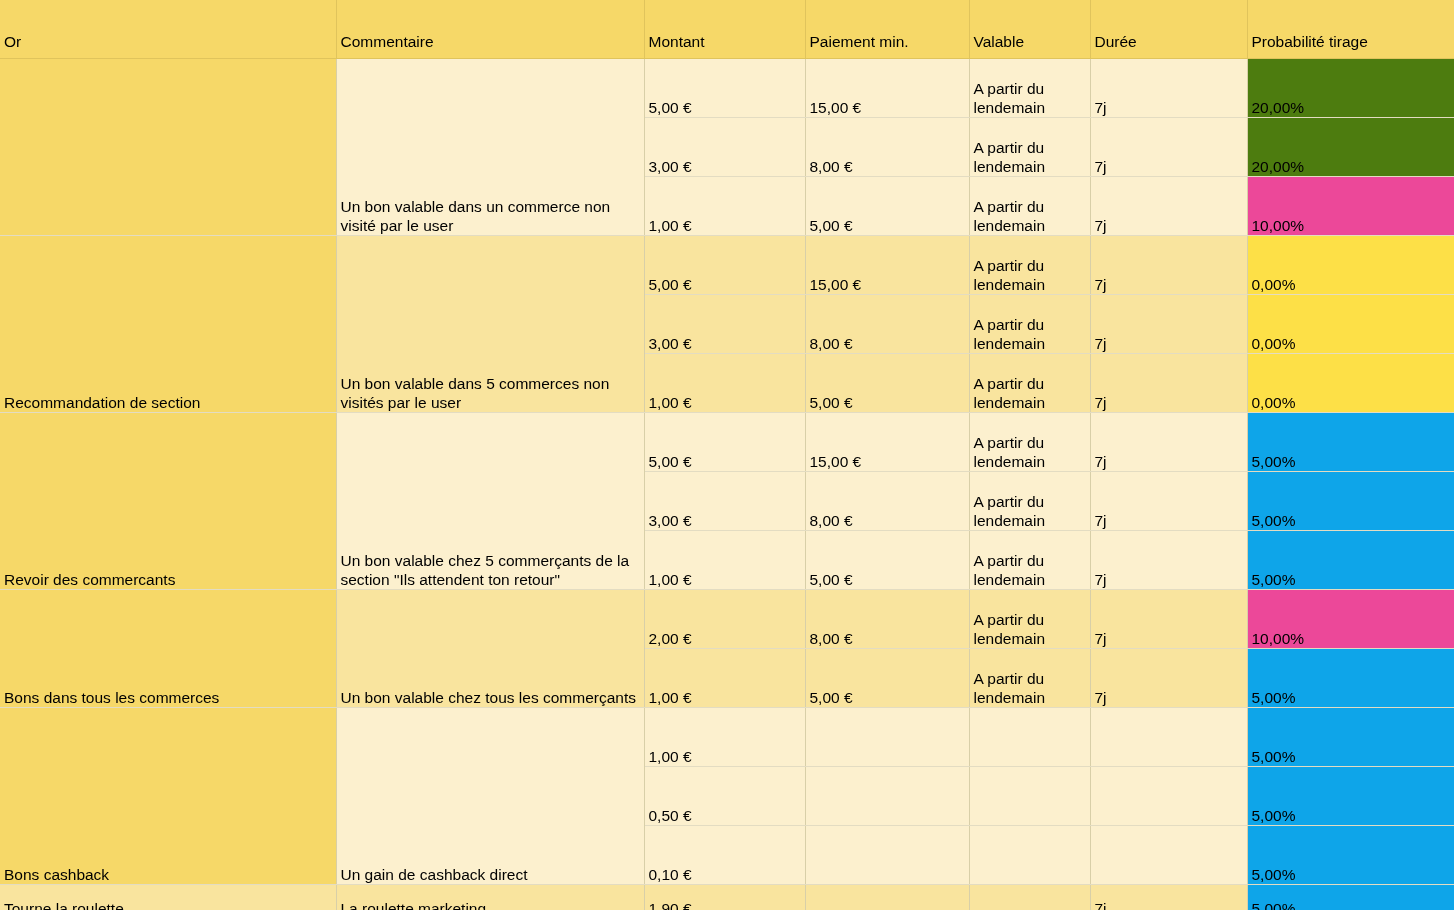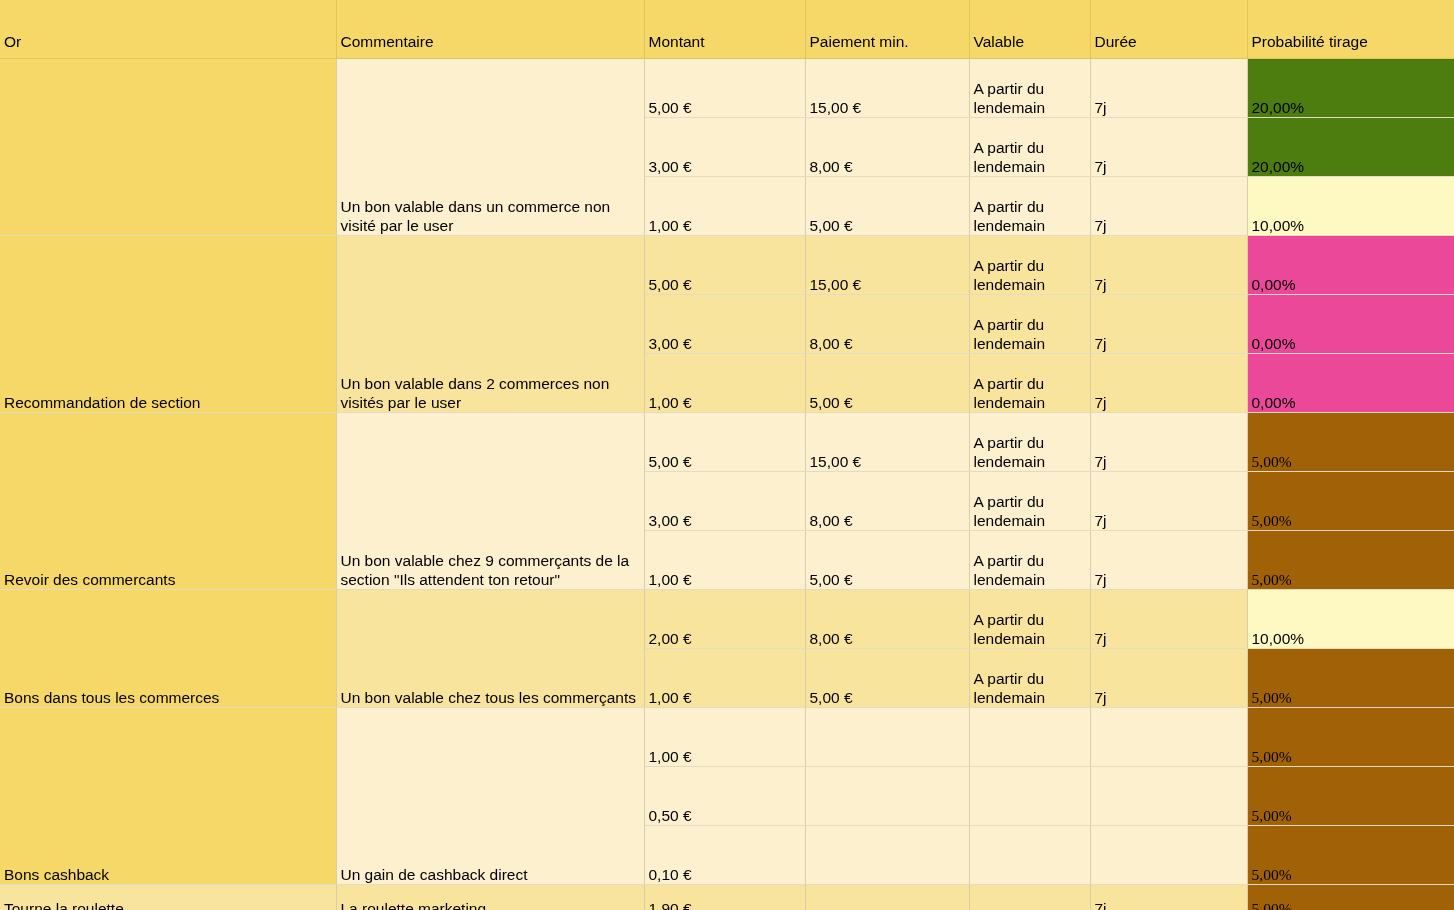--- a/index.html
+++ b/index.html
@@ -53,24 +53,24 @@
     font-size: 31px;
     font-weight: bold;
     line-height: 32px;
     padding-bottom: 4px;
   }
 
   
   .bg-cream  { background: #fcf0ce; }
   .bg-yellow { background: #f9e49e; }
   .bg-gold   { background: #f6d868; }
-  .bg-white  { background: #ec4899; }
+  .bg-white  { background: #fde047; }
   .bg-green-20 { background: #4d7c0f; }
-  .bg-green-10 { background: #fef9c3; }
-  .bg-green-5  { background: #a16207; font-family: Liberation Serif, serif; }
+  .bg-green-10 { background: #ec4899; }
+  .bg-green-5  { background: #0ea5e9; }
 
   .num { text-align: right; }
   .last-col { border-right: none; }
 
   td.typecell {
     vertical-align: bottom;
     padding-bottom: 3px;
   }
   td.commcell {
     vertical-align: bottom;
@@ -135,21 +135,21 @@
       </tr>
       <tr class="r-tall">
         <td class="num bg-cream">1,00 €</td>
         <td class="num bg-cream">5,00 €</td>
         <td class="valcell bg-cream">A partir du lendemain</td>
         <td class="dureecell bg-cream">7j</td>
         <td class="num probcell last-col bg-green-10">10,00%</td>
       </tr>
       <tr class="r-tall">
         <td class="typecell bg-gold" rowspan="3">Recommandation de section</td>
-        <td class="commcell bg-yellow" rowspan="3">Un bon valable dans 2 commerces non visités par le user</td>
+        <td class="commcell bg-yellow" rowspan="3">Un bon valable dans 5 commerces non visités par le user</td>
         <td class="num bg-yellow">5,00 €</td>
         <td class="num bg-yellow">15,00 €</td>
         <td class="valcell bg-yellow">A partir du lendemain</td>
         <td class="dureecell bg-yellow">7j</td>
         <td class="num probcell last-col bg-white">0,00%</td>
       </tr>
       <tr class="r-tall">
         <td class="num bg-yellow">3,00 €</td>
         <td class="num bg-yellow">8,00 €</td>
         <td class="valcell bg-yellow">A partir du lendemain</td>
@@ -158,21 +158,21 @@
       </tr>
       <tr class="r-tall">
         <td class="num bg-yellow">1,00 €</td>
         <td class="num bg-yellow">5,00 €</td>
         <td class="valcell bg-yellow">A partir du lendemain</td>
         <td class="dureecell bg-yellow">7j</td>
         <td class="num probcell last-col bg-white">0,00%</td>
       </tr>
       <tr class="r-tall">
         <td class="typecell bg-gold" rowspan="3">Revoir des commercants</td>
-        <td class="commcell bg-cream" rowspan="3">Un bon valable chez 9 commerçants de la section "Ils attendent ton retour"</td>
+        <td class="commcell bg-cream" rowspan="3">Un bon valable chez 5 commerçants de la section "Ils attendent ton retour"</td>
         <td class="num bg-cream">5,00 €</td>
         <td class="num bg-cream">15,00 €</td>
         <td class="valcell bg-cream">A partir du lendemain</td>
         <td class="dureecell bg-cream">7j</td>
         <td class="num probcell last-col bg-green-5">5,00%</td>
       </tr>
       <tr class="r-tall">
         <td class="num bg-cream">3,00 €</td>
         <td class="num bg-cream">8,00 €</td>
         <td class="valcell bg-cream">A partir du lendemain</td>

